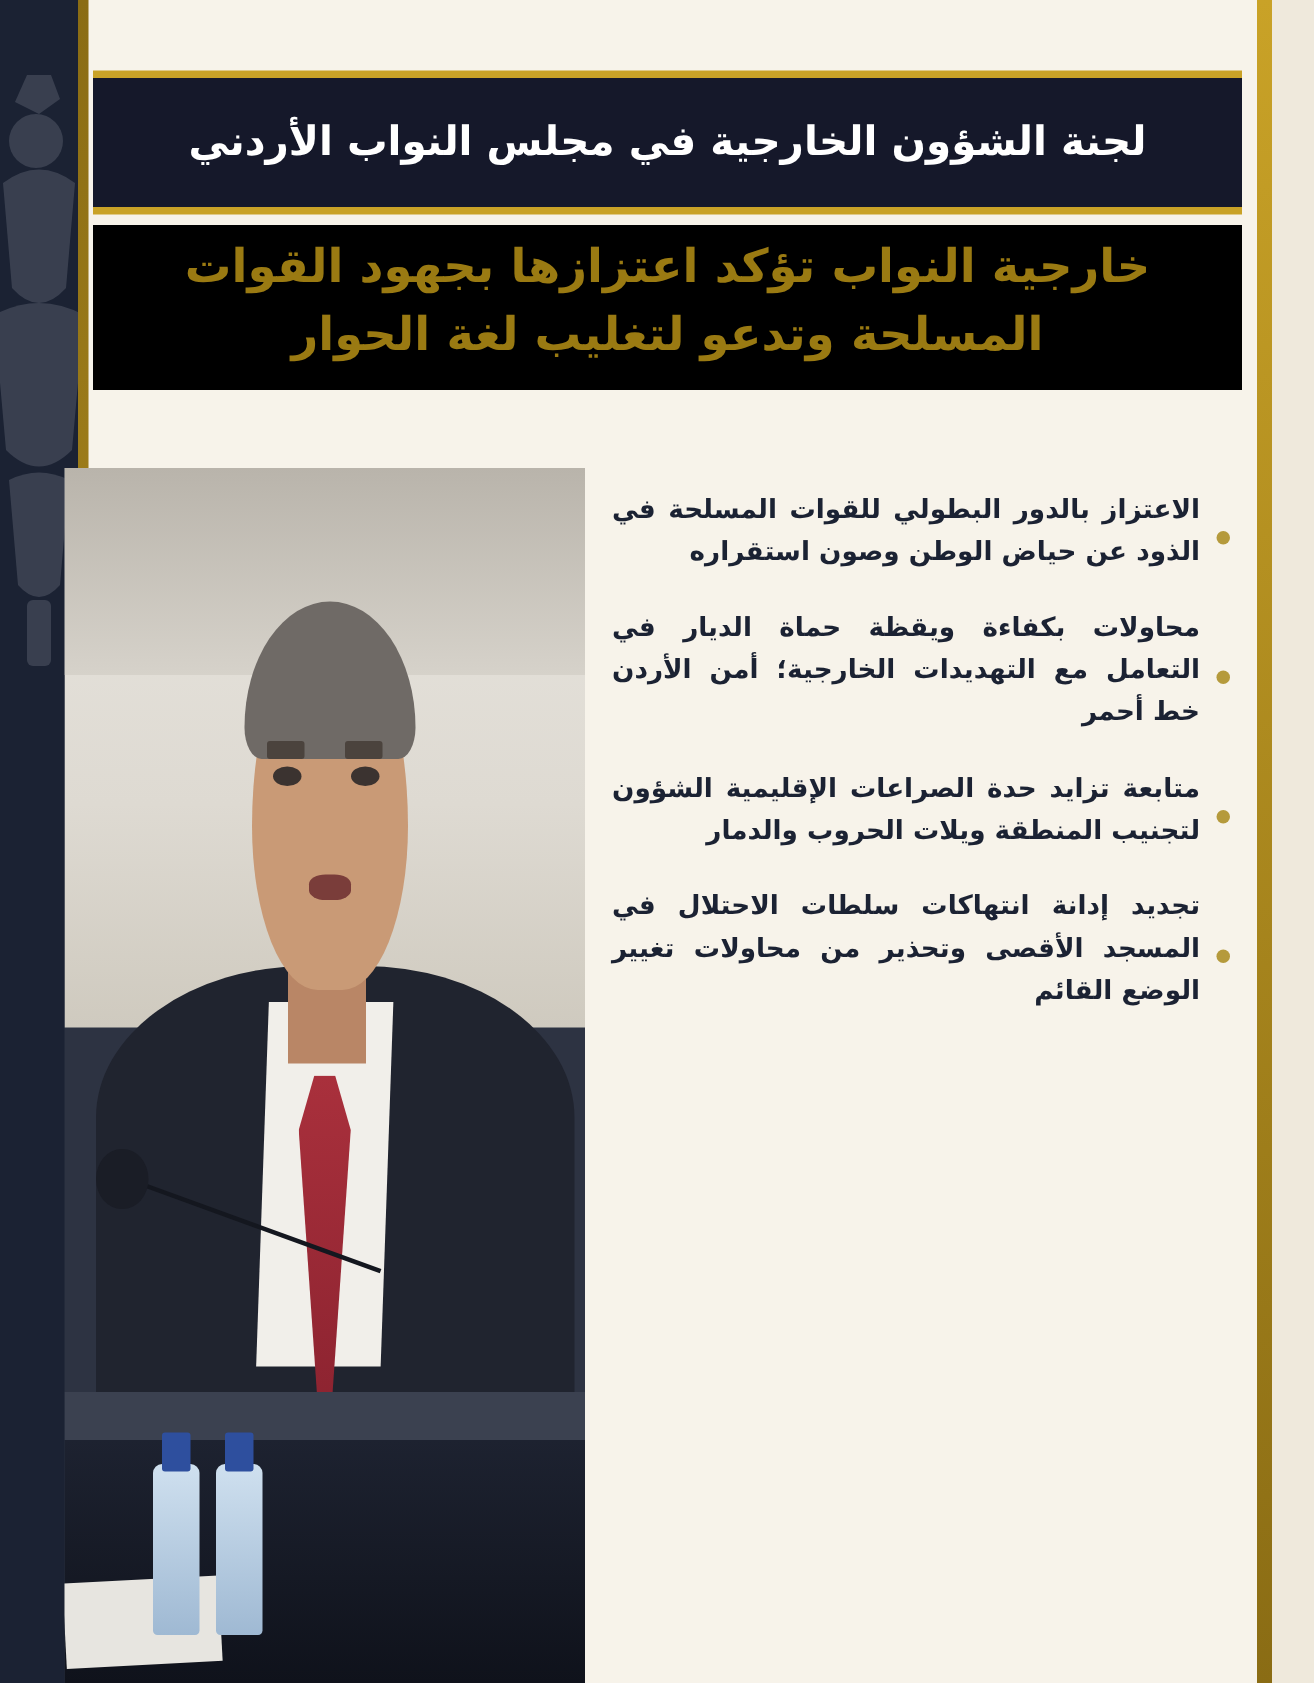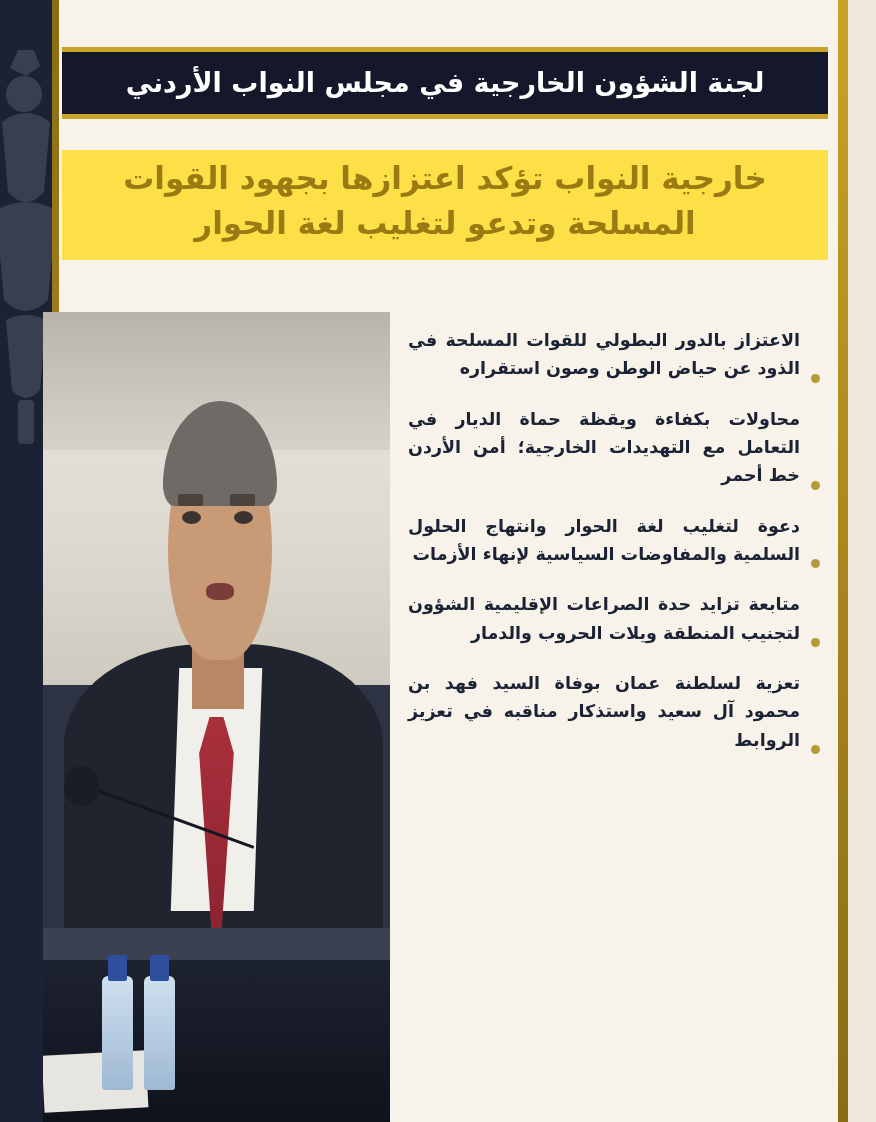--- a/index.html
+++ b/index.html
@@ -69,21 +69,21 @@
     bottom: 0;
     background: #f7f3ea;
   }
 
   
   .header-band {
     position: absolute;
     left: 62px;
     right: 48px;
     top: 52px;
-    height: 62px;
+    height: 86px;
     background: #15182a;
     display: flex;
     align-items: center;
     justify-content: center;
     box-shadow: 0 0 0 4px rgba(201,162,39,0.0);
   }
   .header-band .gold-edge-top {
     position: absolute;
     left: 0; right: 0; top: -5px;
     height: 5px;
@@ -105,21 +105,21 @@
     line-height: 1.2;
     white-space: nowrap;
   }
 
   
   .headline-wrap {
     position: absolute;
     left: 62px;
     right: 48px;
     top: 150px;
-    background: #fde047;
+    background: #000000;
     padding: 6px 22px 14px 22px;
     box-sizing: border-box;
   }
   .headline {
     color: #9a7a12;
     font-size: 31px;
     font-weight: bold;
     line-height: 1.45;
     text-align: center;
     margin: 0;
@@ -287,21 +287,21 @@
   .bullets {
     position: absolute;
     right: 56px;
     top: 326px;
     width: 412px;
     box-sizing: border-box;
   }
   .bullet {
     display: flex;
     flex-direction: row;
-    align-items: flex-end;
+    align-items: center;
     margin-bottom: 22px;
   }
   .bullet-dot {
     flex: 0 0 auto;
     width: 9px;
     height: 9px;
     background: #b59a3c;
     border-radius: 50%;
     margin-top: 9px;
     margin-left: 11px;
@@ -378,23 +378,19 @@
   <div class="bullet">
     <span class="bullet-dot"></span>
     <span class="bullet-text">الاعتزاز بالدور البطولي للقوات المسلحة في الذود عن حياض الوطن وصون استقراره</span>
   </div>
   <div class="bullet">
     <span class="bullet-dot"></span>
     <span class="bullet-text">محاولات بكفاءة ويقظة حماة الديار في التعامل مع التهديدات الخارجية؛ أمن الأردن خط أحمر</span>
   </div>
   <div class="bullet">
     <span class="bullet-dot"></span>
-    <span class="bullet-text">دعوة لتغليب لغة الحوار وانتهاج الحلول السلمية والمفاوضات السياسية لإنهاء الأزمات</span>
+    <span class="bullet-text">متابعة تزايد حدة الصراعات الإقليمية الشؤون لتجنيب المنطقة ويلات الحروب والدمار</span>
   </div>
   <div class="bullet">
     <span class="bullet-dot"></span>
-    <span class="bullet-text">متابعة تزايد حدة الصراعات الإقليمية الشؤون لتجنيب المنطقة ويلات الحروب والدمار</span>
-  </div>
-  <div class="bullet">
-    <span class="bullet-dot"></span>
-    <span class="bullet-text">تعزية لسلطنة عمان بوفاة السيد فهد بن محمود آل سعيد واستذكار مناقبه في تعزيز الروابط</span>
+    <span class="bullet-text">تجديد إدانة انتهاكات سلطات الاحتلال في المسجد الأقصى وتحذير من محاولات تغيير الوضع القائم</span>
   </div>
 </div>
 
 </body></html>

